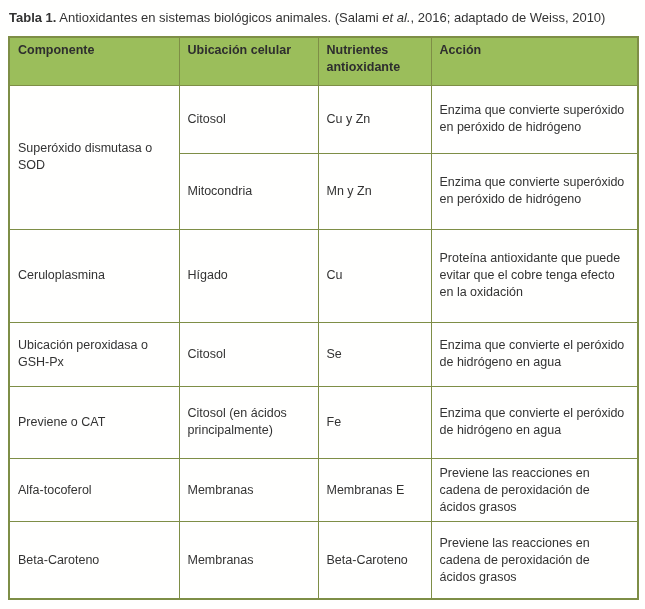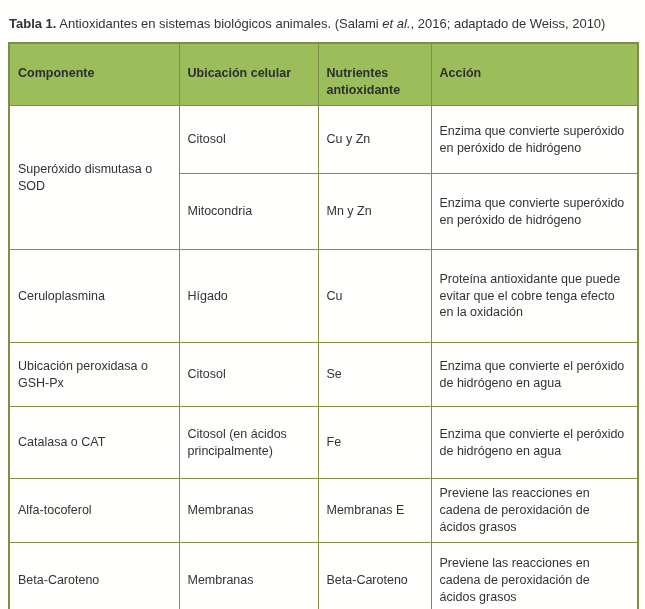--- a/index.html
+++ b/index.html
@@ -7,21 +7,21 @@
     position: relative;
     width: 645px;
     height: 609px;
     background: #fffffe;
     font-family: "Liberation Sans", sans-serif;
     color: #333333;
     overflow: hidden;
     box-sizing: border-box;
   }
   .caption {
-    padding: 16px 6px 10px 9px;
+    padding: 10px 6px 10px 9px;
     font-size: 13px;
     line-height: 1.25;
     color: #333333;
     white-space: nowrap;
   }
   .caption .cap-label { font-weight: bold; }
   .caption .cap-italic { font-style: italic; }
   table.antiox {
     border-collapse: collapse;
     table-layout: fixed;
@@ -36,21 +36,21 @@
     padding: 6px 8px;
     box-sizing: border-box;
     overflow: hidden;
   }
   table.antiox th {
     background: #9bbe5b;
     color: #2e2e2e;
     font-weight: bold;
     text-align: left;
     vertical-align: top;
-    padding-top: 21px;
+    padding-top: 4px;
   }
   table.antiox td {
     background: #fffffe;
     color: #333333;
     vertical-align: middle;
     text-align: left;
   }
   
   col.c1 { width: 170px; }
   col.c2 { width: 139px; }
@@ -108,21 +108,21 @@
         <td>Cu</td>
         <td>Proteína antioxidante que puede evitar que el cobre tenga efecto en la oxidación</td>
       </tr>
       <tr class="r-glut">
         <td>Ubicación peroxidasa o GSH-Px</td>
         <td>Citosol</td>
         <td>Se</td>
         <td>Enzima que convierte el peróxido de hidrógeno en agua</td>
       </tr>
       <tr class="r-cata">
-        <td>Catalasa o CAT</td>
+        <td>Previene o CAT</td>
         <td>Citosol (en ácidos principalmente)</td>
         <td>Fe</td>
         <td>Enzima que convierte el peróxido de hidrógeno en agua</td>
       </tr>
       <tr class="r-alfa">
         <td>Alfa-tocoferol</td>
         <td>Membranas</td>
         <td>Membranas E</td>
         <td>Previene las reacciones en cadena de peroxidación de ácidos grasos</td>
       </tr>

